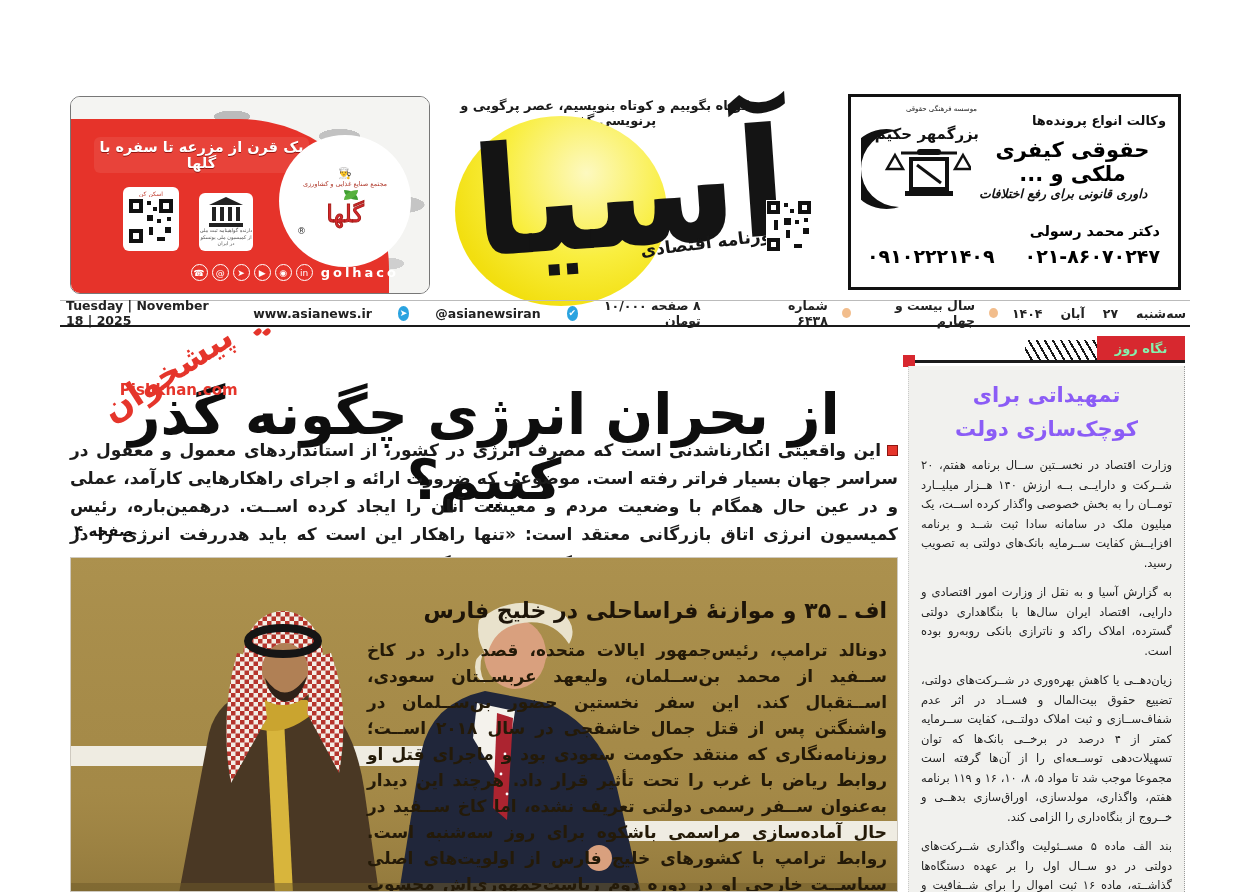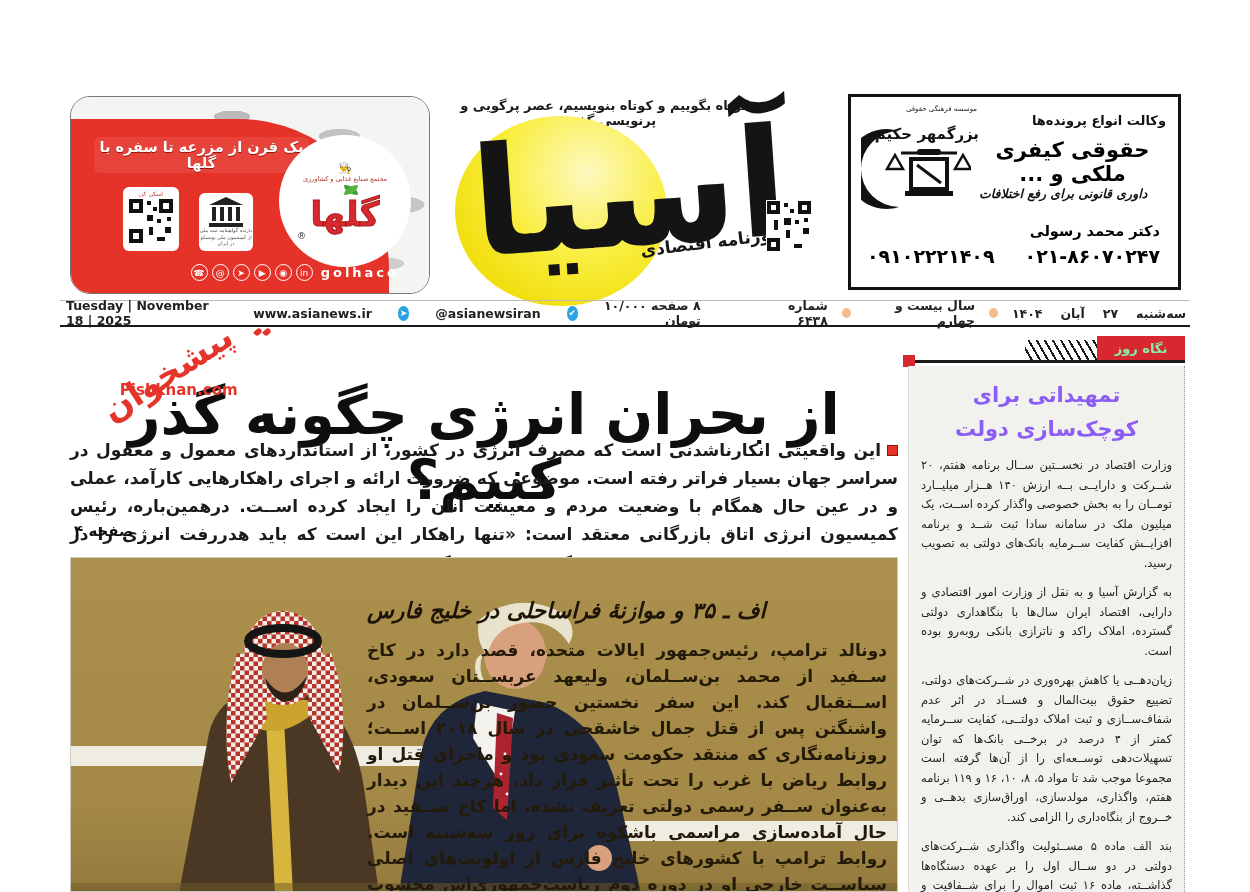--- a/index.html
+++ b/index.html
@@ -2,39 +2,39 @@
 <html lang="fa"><head>
 <meta charset="utf-8">
 <style>
   * { margin:0; padding:0; box-sizing:border-box; }
   html,body { width:1250px; height:892px; background:#fff; overflow:hidden;
               font-family:"DejaVu Sans", sans-serif; }
   .page { position:relative; width:1250px; height:892px; background:#fff; direction:rtl; }
 
   
   .ad-golha { position:absolute; left:70px; top:96px; width:360px; height:198px;
-              border-radius:20px; overflow:hidden; background:#fff; border:1px solid #777; direction:rtl; }
+              border-radius:10px; overflow:hidden; background:#fff; border:1px solid #777; direction:rtl; }
   .golha-spices { position:absolute; inset:0; background:
       radial-gradient(ellipse 40px 12px at 15% 18%, #c9c9c9 0 60%, transparent 61%),
       radial-gradient(ellipse 30px 10px at 45% 10%, #bbb 0 60%, transparent 61%),
       radial-gradient(ellipse 34px 12px at 75% 20%, #c2c2c2 0 60%, transparent 61%),
       radial-gradient(ellipse 40px 14px at 92% 55%, #c5c5c5 0 60%, transparent 61%),
       radial-gradient(ellipse 30px 10px at 88% 85%, #cfcfcf 0 60%, transparent 61%),
       #f4f4f2; }
   .golha-red { position:absolute; left:0; top:22px; width:318px; height:176px;
                background:#e6332a; border-radius:0 150px 0 0; }
   .golha-banner { position:absolute; right:120px; top:40px; width:215px; text-align:center;
                   color:#fff; font-weight:bold; font-size:14.5px;
                   text-shadow:0 1px 0 #8f1510; background:rgba(255,255,255,.08);
                   border-radius:6px; padding:2px 4px; }
   .golha-circle { position:absolute; right:18px; top:38px; width:132px; height:132px;
                   background:#fff; border-radius:50%; display:flex; flex-direction:column;
                   align-items:center; justify-content:center; }
   .golha-chef { font-size:11px; color:#c0392b; }
-  .golha-brand { color:#d7282f; font-size:34px; font-weight:bold;
+  .golha-brand { color:#d7282f; font-size:24px; font-weight:normal;
                  -webkit-text-stroke:1px #a81e18; line-height:1; }
   .golha-reg { font-size:9px; color:#333; align-self:flex-end; margin-left:18px; }
   .golha-brandtag { font-size:6.5px; color:#b0392b; margin-bottom:2px; }
   .leaf { width:26px; height:12px; position:relative; }
   .leaf i { position:absolute; width:14px; height:10px; background:#3f9e32; border-radius:0 100% 0 100%; }
   .leaf i:last-child { left:12px; transform:scaleX(-1); background:#57b13e; }
   .golha-qr { position:absolute; right:250px; top:90px; width:56px; height:64px; background:#fff;
               border-radius:6px; padding:3px; display:flex; flex-direction:column; align-items:center; }
   .golha-scan { font-size:6px; color:#c0392b; }
   .golha-unesco { position:absolute; right:176px; top:96px; width:54px; height:58px; background:#fff;
@@ -98,21 +98,21 @@
           font-size:17px; font-weight:bold; color:#1b1b1b; line-height:28px;
           text-align:justify; text-align-last:center; }
   .lead .bullet { display:inline-block; width:11px; height:11px; background:#e5352b;
                   border:1px solid #8f1510; margin-left:6px; }
   .page-ref { position:absolute; left:74px; top:522px; font-size:15px; font-weight:bold; color:#111; }
 
   
   .photo { position:absolute; left:70px; top:557px; width:828px; height:335px;
            border:1px solid #cfcac0; overflow:hidden; background:#a78c4a; }
   .caption { position:absolute; right:10px; top:40px; width:520px; direction:rtl; z-index:3; }
-  .cap-title { text-align:left; font-size:22px; font-weight:bold; color:#1d1408;font-style:italic; }
+  .cap-title { text-align:right; font-size:22px; font-weight:bold; color:#1d1408; }
   .cap-body { margin-top:14px; font-size:17px; font-weight:bold; color:#241a08;
               line-height:26px; text-align:justify; }
   .cap-ref { margin-top:8px; text-align:left; font-size:15px; font-weight:bold; color:#241a08; }
 
   
   .col { position:absolute; left:908px; top:336px; width:277px; height:556px; direction:rtl; }
   .col-head { position:relative; height:25px; }
   .col-tag { position:absolute; right:0; top:0; width:88px; height:24px; background:#d7282f;
              color:#86efac; font-size:13px; font-weight:bold; display:flex; align-items:center;
              justify-content:center; }

